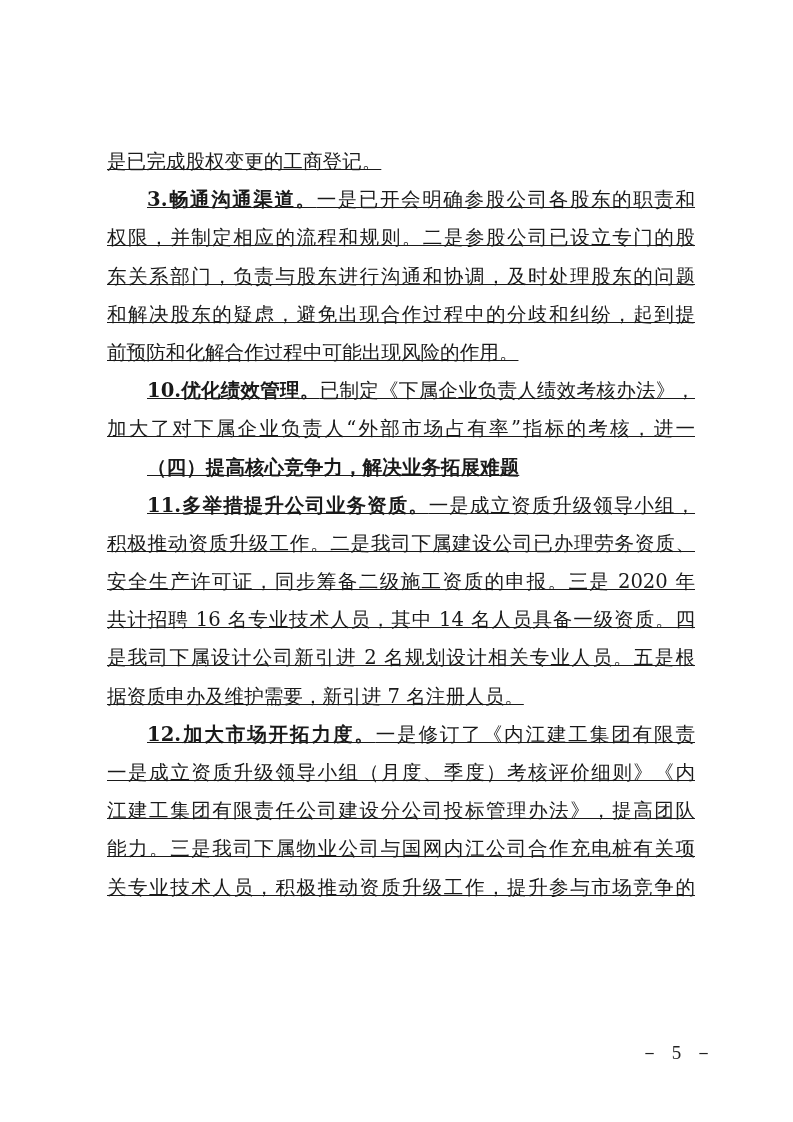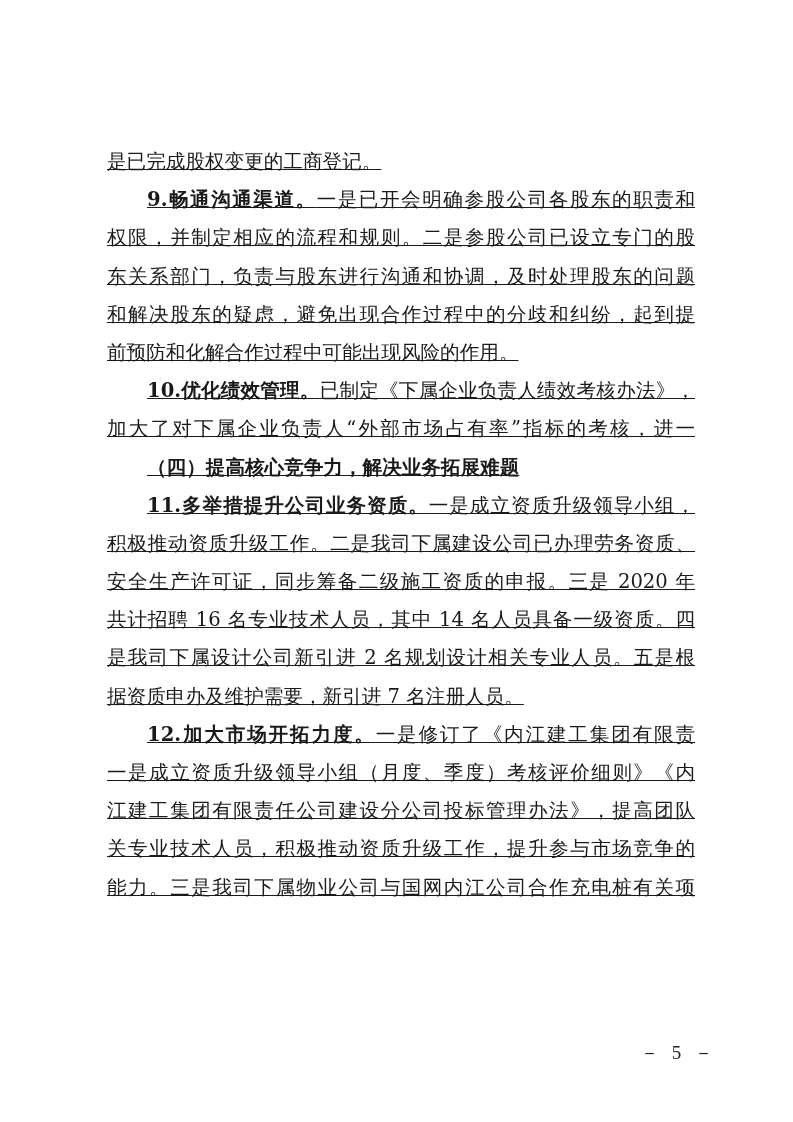--- a/index.html
+++ b/index.html
@@ -12,33 +12,33 @@
   .indent { padding-left:40px; }
   .b { font-weight:bold; }
   .footer { position:absolute; left:640px; top:1040px; font-size:19px;
             font-family:"Liberation Serif",serif; color:#222; letter-spacing:4px; }
 </style>
 </head>
 <body>
 
 <div class="page" id="body">
     <div class="line last"><span>是已完成股权变更的工商登记。</span></div>
-    <div class="line indent"><span class="b">9.畅通沟通渠道。</span><span>一是已开会明确参股公司各股东的职责和</span></div>
+    <div class="line indent"><span class="b">3.畅通沟通渠道。</span><span>一是已开会明确参股公司各股东的职责和</span></div>
     <div class="line"><span>权限，并制定相应的流程和规则。二是参股公司已设立专门的股</span></div>
     <div class="line"><span>东关系部门，负责与股东进行沟通和协调，及时处理股东的问题</span></div>
     <div class="line"><span>和解决股东的疑虑，避免出现合作过程中的分歧和纠纷，起到提</span></div>
     <div class="line last"><span>前预防和化解合作过程中可能出现风险的作用。</span></div>
     <div class="line indent"><span class="b">10.优化绩效管理。</span><span>已制定《下属企业负责人绩效考核办法》，</span></div>
     <div class="line"><span>加大了对下属企业负责人“外部市场占有率”指标的考核，进一</span></div>
     <div class="line indent last"><span class="b">（四）提高核心竞争力，解决业务拓展难题</span></div>
     <div class="line indent"><span class="b">11.多举措提升公司业务资质。</span><span>一是成立资质升级领导小组，</span></div>
     <div class="line"><span>积极推动资质升级工作。二是我司下属建设公司已办理劳务资质、</span></div>
     <div class="line"><span>安全生产许可证，同步筹备二级施工资质的申报。三是 2020 年</span></div>
     <div class="line"><span>共计招聘 16 名专业技术人员，其中 14 名人员具备一级资质。四</span></div>
     <div class="line"><span>是我司下属设计公司新引进 2 名规划设计相关专业人员。五是根</span></div>
     <div class="line last"><span>据资质申办及维护需要，新引进 7 名注册人员。</span></div>
     <div class="line indent"><span class="b">12.加大市场开拓力度。</span><span>一是修订了《内江建工集团有限责</span></div>
     <div class="line"><span>一是成立资质升级领导小组（月度、季度）考核评价细则》《内</span></div>
     <div class="line"><span>江建工集团有限责任公司建设分公司投标管理办法》，提高团队</span></div>
+    <div class="line"><span>能力。三是我司下属物业公司与国网内江公司合作充电桩有关项</span></div>
     <div class="line"><span>关专业技术人员，积极推动资质升级工作，提升参与市场竞争的</span></div>
-    <div class="line"><span>能力。三是我司下属物业公司与国网内江公司合作充电桩有关项</span></div>
   </div>
 <div class="footer">－ 5 －</div>
 
 </body></html>

